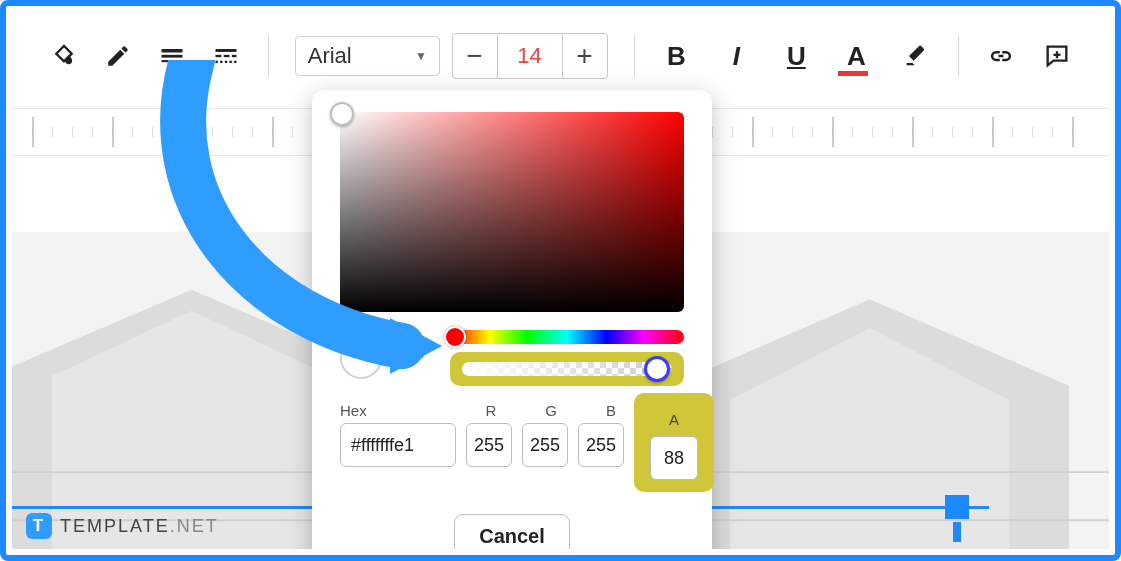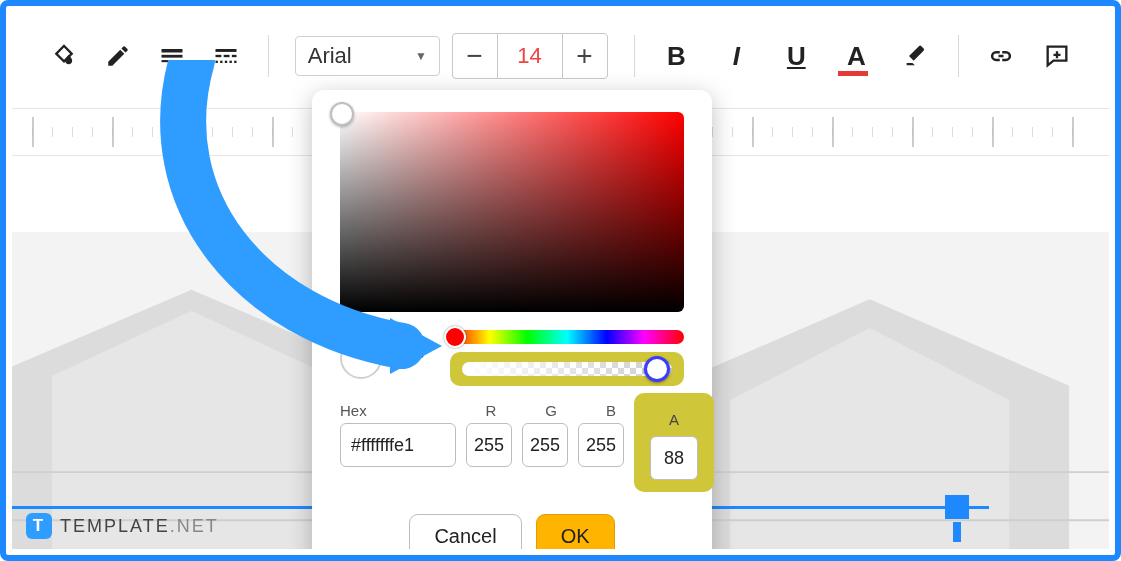--- a/index.html
+++ b/index.html
@@ -71,21 +71,21 @@
 
   .inputs { display: flex; margin: 0 28px; gap: 10px; align-items: stretch; }
   .inp { height: 44px; border: 1.5px solid #bdbdbd; border-radius: 6px; font-size: 18px; padding: 0 10px; color: #222; background: #fff; }
   .inp.hex { width: 116px; }
   .inp.n { width: 46px; text-align: center; padding: 0 4px; }
   .a-wrap { border: 4px solid #cfc63a; background: #cfc63a; border-radius: 10px; padding: 14px 8px 8px; margin-top: -30px; display: flex; flex-direction: column; align-items: center; gap: 8px; }
   .a-wrap .lbl { color: #444; }
   .inp.a { width: 48px; height: 44px; text-align: center; }
 
   .btns { display: flex; justify-content: center; gap: 14px; margin-top: 22px; }
-  .btn { height: 44px; padding: 0 24px; border-radius: 9px; font-size: 20px; cursor: pointer; }
+  .btn { height: 44px; padding: 0 24px; border-radius: 9px; font-size: 20px; cursor: pointer; font-weight: bold; }
   .btn.cancel { background: #fff; border: 1.5px solid #bdbdbd; color: #222; }
   .btn.ok { background: #ffb400; border: 1px solid #e69a00; color: #222; }
 
   
   .arrow-svg { position: absolute; left: 130px; top: 48px; width: 340px; height: 320px; pointer-events: none; }
 
   
   .watermark { position: absolute; left: 14px; bottom: 10px; display: flex; align-items: center; gap: 8px; font-size: 18px; letter-spacing: 2px; color: #666; }
   .wm-badge { width: 26px; height: 26px; border-radius: 6px; background: #2f9dff; color: #fff; display: flex; align-items: center; justify-content: center; font-weight: 700; font-size: 17px; }
   .wm-b { font-weight: 400; color: #444; }
@@ -246,21 +246,20 @@
         <input class="inp n" value="255" style="">
         <input class="inp n" value="255" style="">
         <div class="a-wrap">
           <div class="lbl a">A</div>
           <input class="inp a" value="88" style="">
         </div>
       </div>
 
       <div class="btns">
         <button class="btn cancel">Cancel</button>
-        <button class="btn ok">OK</button>
       </div>
     </div>
 
     <svg class="arrow-svg" viewBox="0 0 340 320">
       <path d="M 50 0 C 10 140, 110 260, 260 286" stroke="#2f9dff" stroke-width="46" fill="none" stroke-linecap="round"></path>
       <polygon points="300,286 248,258 248,314" fill="#2f9dff"></polygon>
     </svg>
 
     <div class="watermark">
       <div class="wm-badge">T</div>

